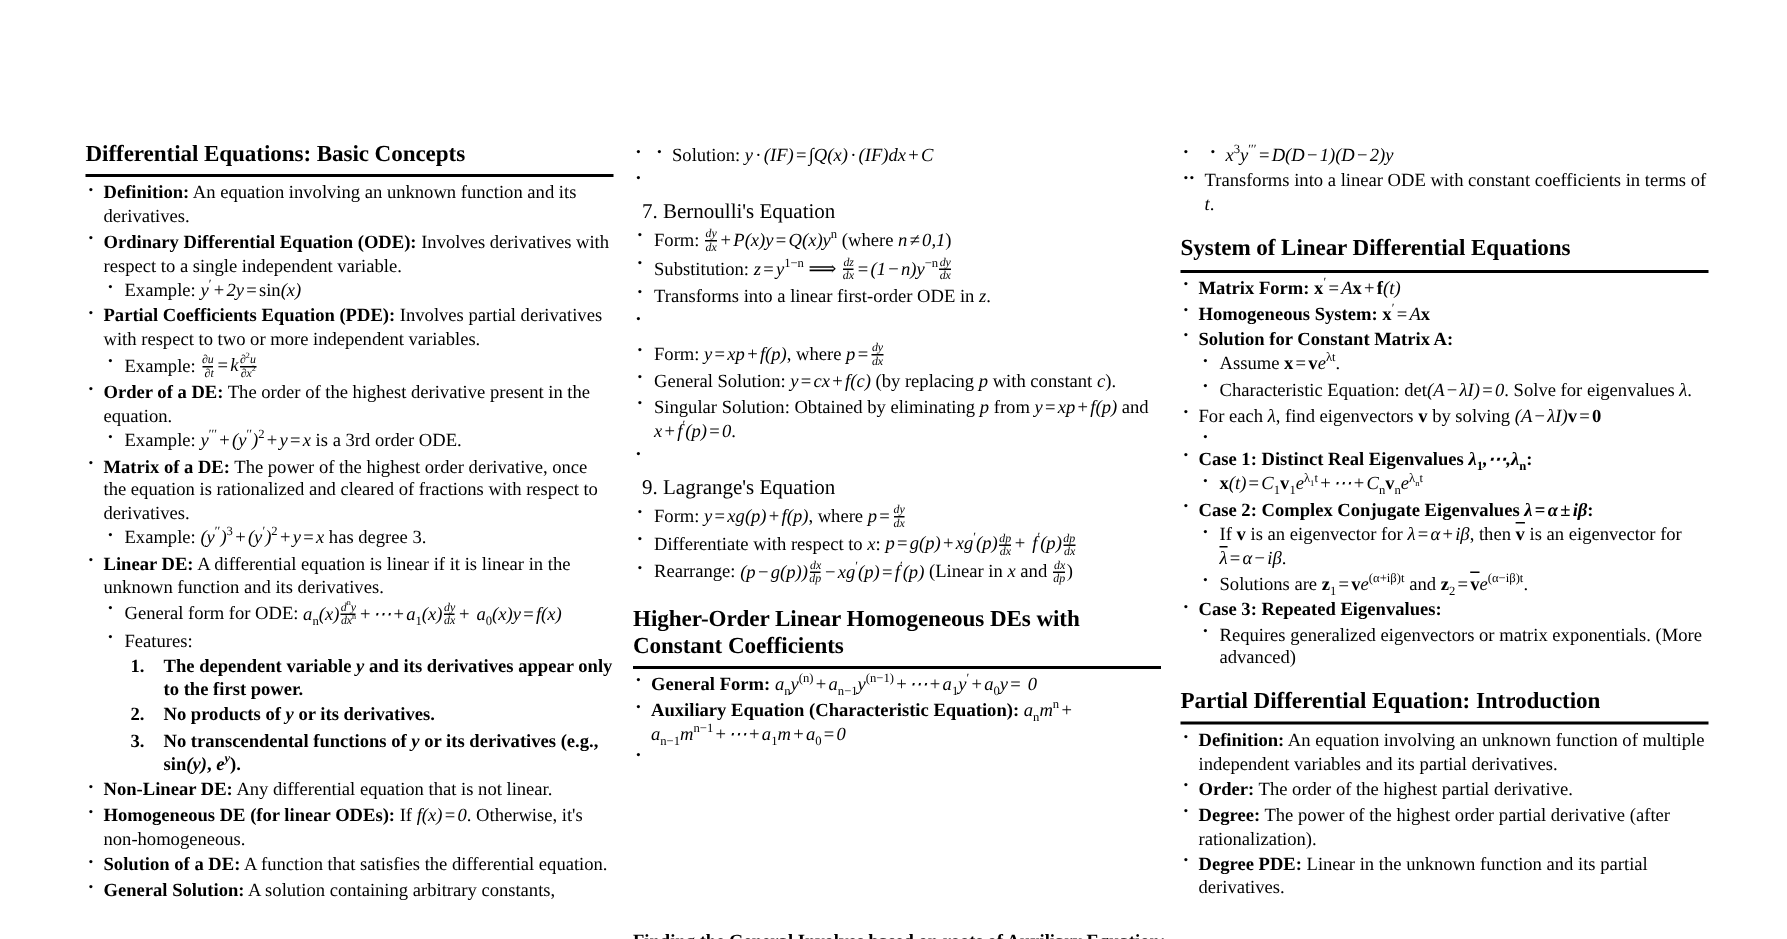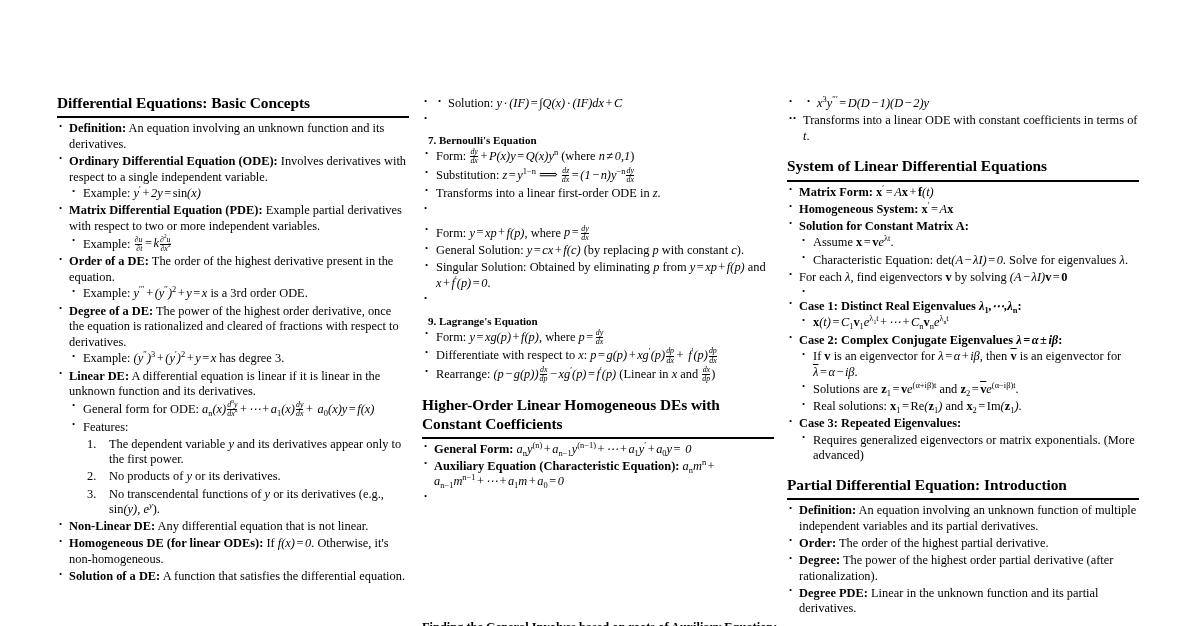--- a/index.html
+++ b/index.html
@@ -40,22 +40,22 @@
     line-height: 1.18;
     margin: 0 0 3px 0;
     padding: 0 0 4px 0;
     border-bottom: 2.1px solid #000;
     letter-spacing: -0.05px;
   }
   .sec-wrap { margin-top: 11px; }
   .sec-wrap:first-child { margin-top: 0; }
 
   h3.subsec {
-    font-weight: bold;
-    font-size: 11px;
+    font-weight: normal;
+    font-size: 14px;
     margin: 0 0 1px 6px;
     line-height: 1.2;
   }
   .subsec-wrap { margin-top: 9px; }
 
   ul.l1, ul.l2, ol.l3 {
     margin: 0;
     padding: 0;
     list-style: none;
   }
@@ -89,20 +89,21 @@
     font-size: 9px;
   }
   ul.l2 > li.empty { min-height: 11px; }
 
   ol.l3 { margin: 1.5px 0 1.5px 0; counter-reset: ln; }
   ol.l3 > li {
     position: relative;
     padding-left: 26px;
     margin-bottom: 1.5px;
     counter-increment: ln;
+    font-weight: bold;
   }
   ol.l3 > li::before {
     content: counter(ln) ".";
     position: absolute;
     left: 4px;
     top: 0;
   }
 
   .ind2 { margin-left: 14px; }
 
@@ -166,35 +167,35 @@
         </li>
 
         <li>
           <b>Ordinary Differential Equation (ODE):</b><span> Involves derivatives with respect to a single independent variable.</span>
           <ul class="l2">
             <li>Example: <span class="m">y<sup class="n">′</sup><span class="op">+</span>2y<span class="op">=</span><span class="up">sin</span>(x)</span></li>
           </ul>
         </li>
 
         <li>
-          <b>Matrix Differential Equation (PDE):</b><span> Example partial derivatives with respect to two or more independent variables.</span>
+          <b>Partial Coefficients Equation (PDE):</b><span> Involves partial derivatives with respect to two or more independent variables.</span>
           <ul class="l2">
             <li>Example: <span class="m"><span class="frac"><span>∂u</span><span class="den">∂t</span></span><span class="op">=</span>k<span class="frac"><span>∂<sup class="n">2</sup>u</span><span class="den">∂x<sup class="n">2</sup></span></span></span></li>
           </ul>
         </li>
 
         <li>
           <b>Order of a DE:</b><span> The order of the highest derivative present in the equation.</span>
           <ul class="l2">
             <li>Example: <span class="m">y<sup class="n">′′′</sup><span class="op">+</span>(y<sup class="n">′′</sup>)<sup class="n">2</sup><span class="op">+</span>y<span class="op">=</span>x</span> is a 3rd order ODE.</li>
           </ul>
         </li>
 
         <li>
-          <b>Degree of a DE:</b><span> The power of the highest order derivative, once the equation is rationalized and cleared of fractions with respect to derivatives.</span>
+          <b>Matrix of a DE:</b><span> The power of the highest order derivative, once the equation is rationalized and cleared of fractions with respect to derivatives.</span>
           <ul class="l2">
             <li>Example: <span class="m">(y<sup class="n">′′</sup>)<sup class="n">3</sup><span class="op">+</span>(y<sup class="n">′</sup>)<sup class="n">2</sup><span class="op">+</span>y<span class="op">=</span>x</span> has degree 3.</li>
           </ul>
         </li>
 
         <li>
           <b>Linear DE:</b><span> A differential equation is linear if it is linear in the unknown function and its derivatives.</span>
           <ul class="l2">
             <li>General form for ODE: <span class="m">a<sub class="n">n</sub>(x)<span class="frac"><span>d<sup class="n">n</sup>y</span><span class="den">dx<sup class="n">n</sup></span></span><span class="op">+</span>⋯<span class="op">+</span>a<sub class="n">1</sub>(x)<span class="frac"><span>dy</span><span class="den">dx</span></span><span class="op">+</span></span> <span class="m">a<sub class="n">0</sub>(x)y<span class="op">=</span>f(x)</span></li>
             <li>Features:
@@ -212,20 +213,23 @@
         </li>
 
         <li>
           <b>Homogeneous DE (for linear ODEs):</b> If <span class="m">f(x)<span class="op">=</span>0</span>. Otherwise, it's non-homogeneous.
         </li>
 
         <li>
           <b>Solution of a DE:</b><span> A function that satisfies the differential equation.</span>
         </li>
 
+        <li>
+          <b>General Solution:</b><span> A solution containing arbitrary constants,</span>
+        </li>
 
       </ul>
     </div>
   </div>
 
   <div class="col" id="col2">
 
     <ul class="l1">
       <li style="padding-left:26px;">
         <span style="position:absolute;left:16px;top:-0.5px;font-size:9px;">•</span>
@@ -333,21 +337,20 @@
           <ul class="l2">
             <li><span class="m"><span class="bf">x</span>(t)<span class="op">=</span>C<sub class="n">1</sub><span class="bf">v</span><sub class="n">1</sub>e<sup class="n">λ<sub class="n">1</sub>t</sup><span class="op">+</span>⋯<span class="op">+</span>C<sub class="n">n</sub><span class="bf">v</span><sub class="n">n</sub>e<sup class="n">λ<sub class="n">n</sub>t</sup></span></li>
           </ul>
         </li>
 
         <li>
           <b>Case 2: Complex Conjugate Eigenvalues <span class="m">λ<span class="op">=</span>α<span class="op">±</span>iβ</span>:</b>
           <ul class="l2">
             <li>If <span class="m"><span class="bf">v</span></span> is an eigenvector for <span class="m">λ<span class="op">=</span>α<span class="op">+</span>iβ</span>, then <span class="m"><span class="bf ovl">v</span></span> is an eigenvector for <span class="m"><span class="ovl">λ</span><span class="op">=</span>α<span class="op">−</span>iβ</span>.</li>
             <li>Solutions are <span class="m"><span class="bf">z</span><sub class="n">1</sub><span class="op">=</span><span class="bf">v</span>e<sup class="n">(α+iβ)t</sup></span> and <span class="m"><span class="bf">z</span><sub class="n">2</sub><span class="op">=</span><span class="bf ovl">v</span>e<sup class="n">(α−iβ)t</sup></span>.</li>
-            <li>Real solutions: <span class="m"><span class="bf">x</span><sub class="n">1</sub><span class="op">=</span><span class="up">Re</span>(<span class="bf">z</span><sub class="n">1</sub>)</span> and <span class="m"><span class="bf">x</span><sub class="n">2</sub><span class="op">=</span><span class="up">Im</span>(<span class="bf">z</span><sub class="n">1</sub>)</span>.</li>
           </ul>
         </li>
 
         <li>
           <b>Case 3: Repeated Eigenvalues:</b>
           <ul class="l2">
             <li>Requires generalized eigenvectors or matrix exponentials. (More advanced)</li>
           </ul>
         </li>
 

